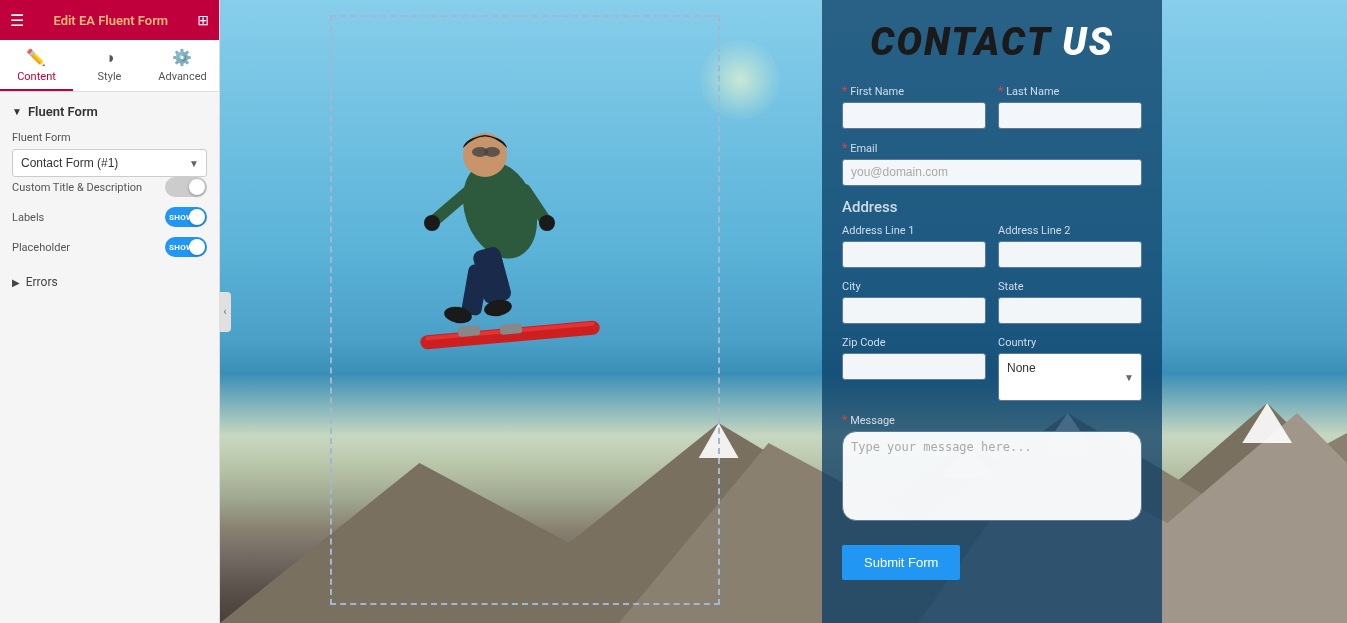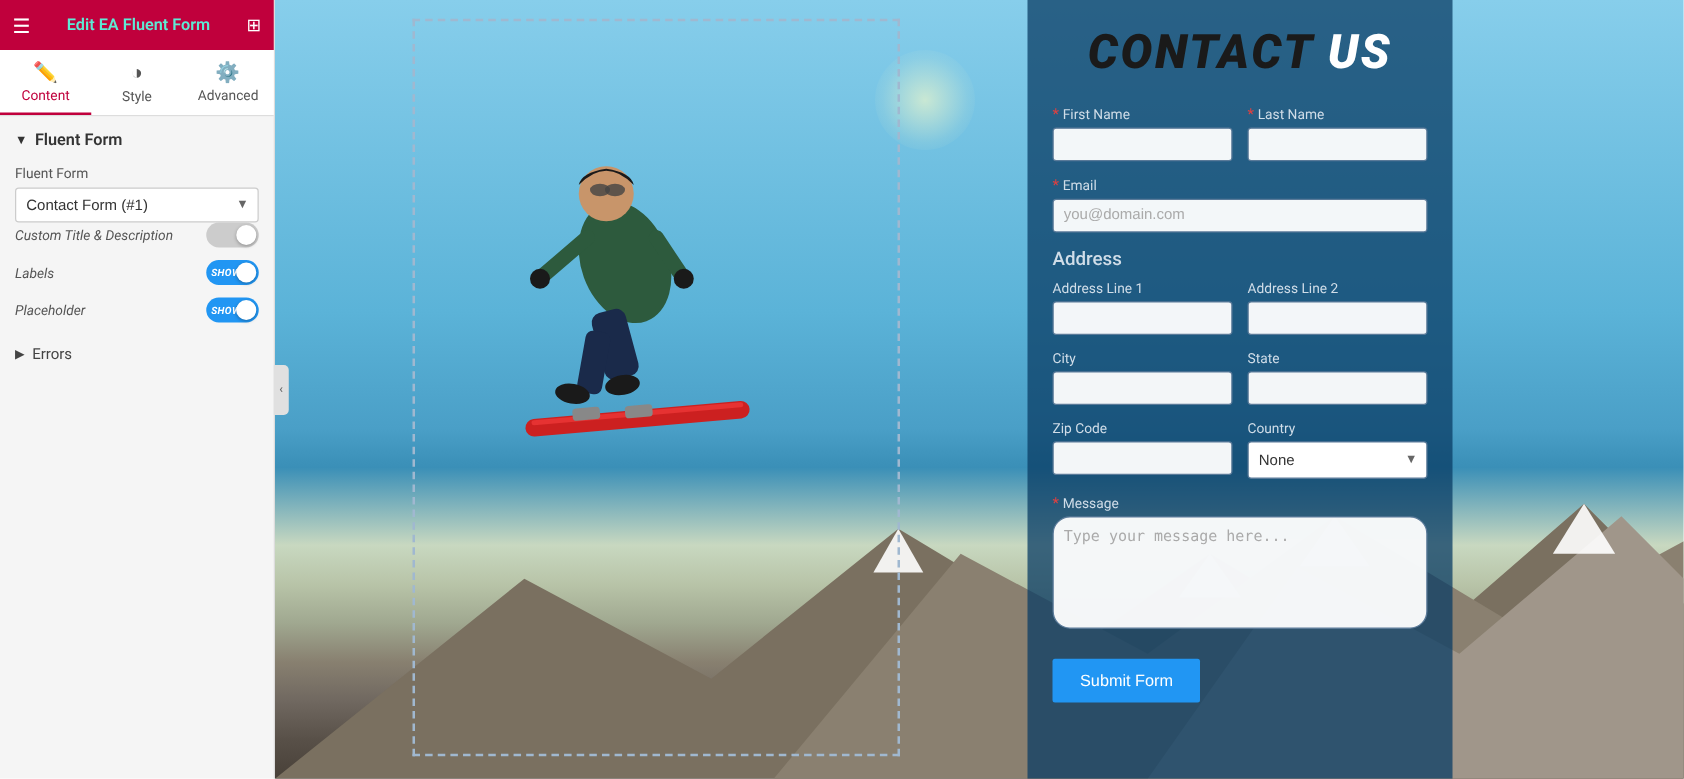--- a/index.html
+++ b/index.html
@@ -22,21 +22,21 @@
       height: 40px;
       display: flex;
       align-items: center;
       justify-content: space-between;
       padding: 0 10px;
       color: white;
     }
     .top-bar-title {
       font-size: 13px;
       font-weight: 600;
-      color: #5eead4;
+      color: #fdba74;
     }
     .hamburger-icon {
       cursor: pointer;
       font-size: 16px;
     }
     .grid-icon {
       cursor: pointer;
       font-size: 14px;
     }
 
@@ -114,21 +114,20 @@
       pointer-events: none;
       font-size: 10px;
       color: #666;
     }
 
     .toggle-row {
       display: flex;
       align-items: center;
       justify-content: space-between;
       margin-bottom: 10px;
-      font-style: italic;
     }
     .toggle-label {
       font-size: 11px;
       color: #555;
     }
     .toggle {
       width: 42px;
       height: 20px;
       border-radius: 10px;
       background: #2196F3;
@@ -312,21 +311,21 @@
 
     .address-section-label {
       font-size: 15px;
       color: #d0dde8;
       margin-bottom: 8px;
       font-weight: 500;
     }
 
     .form-select {
       width: 100%;
-      padding: 7px 28px 7px 8px;
+      padding: 7px 28px 25px 8px;
       border: 1px solid #5a7a99;
       border-radius: 3px;
       background: white;
       font-size: 12px;
       color: #333;
       appearance: none;
       cursor: pointer;
     }
     .select-wrap {
       position: relative;

